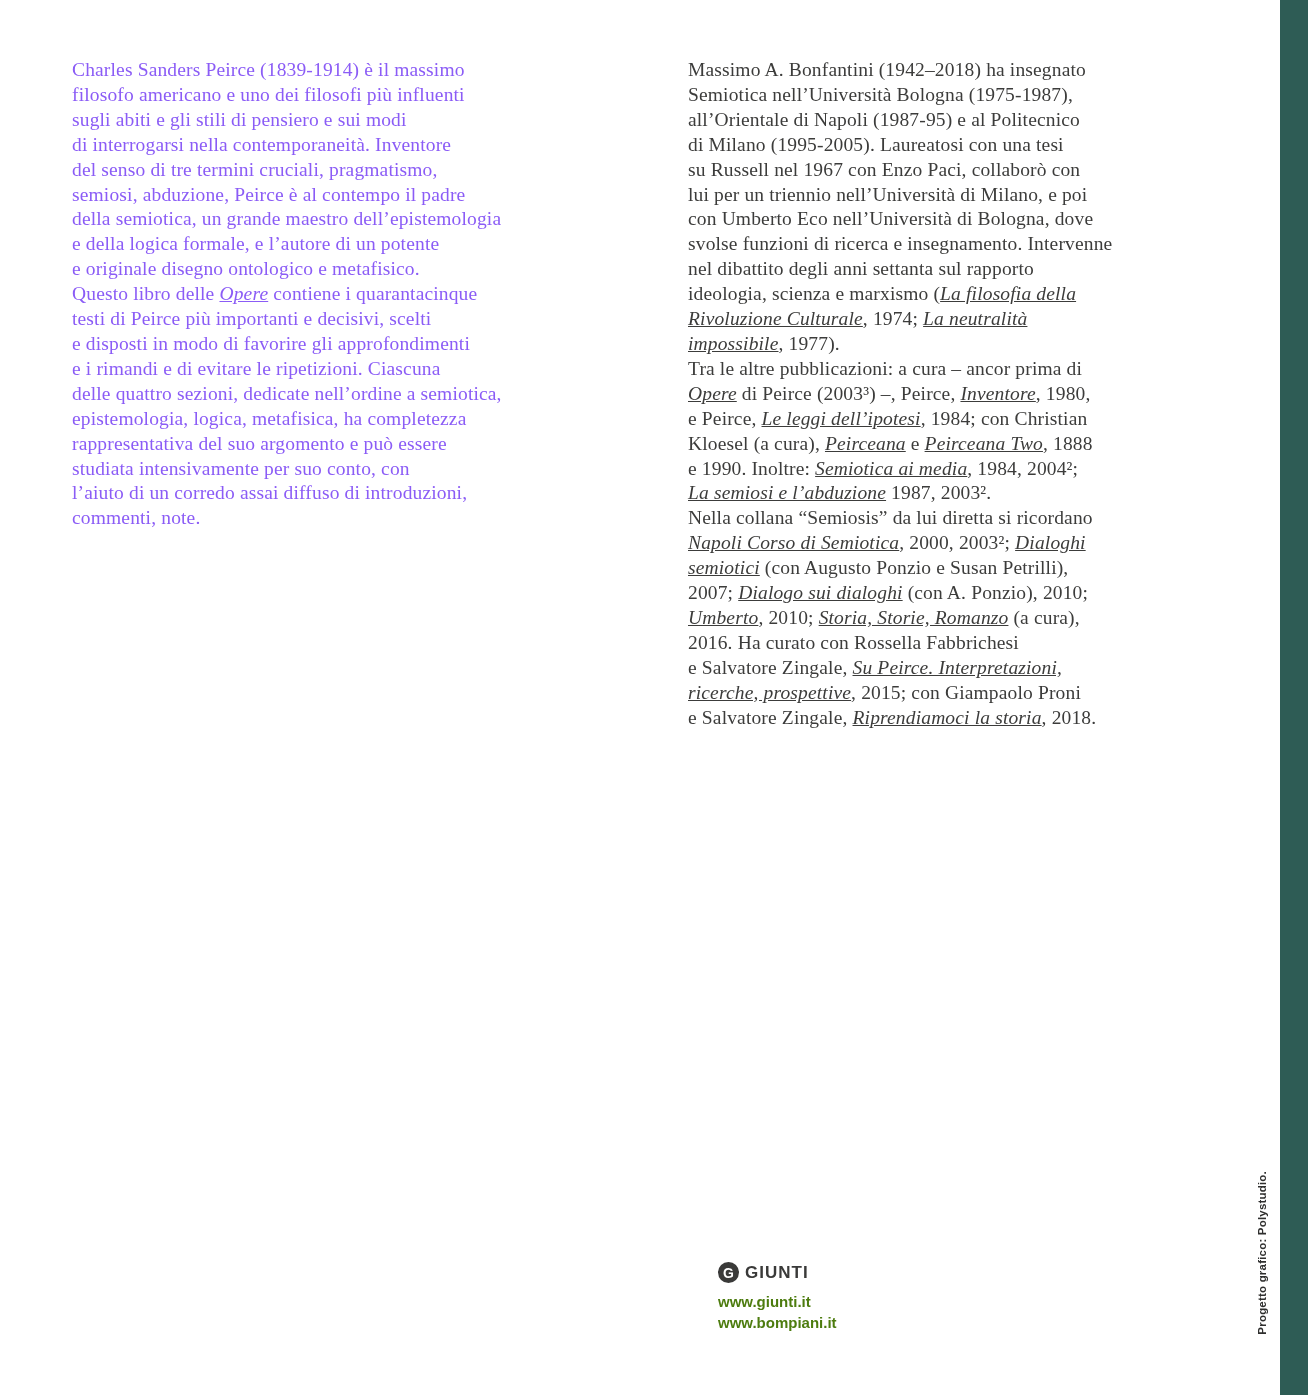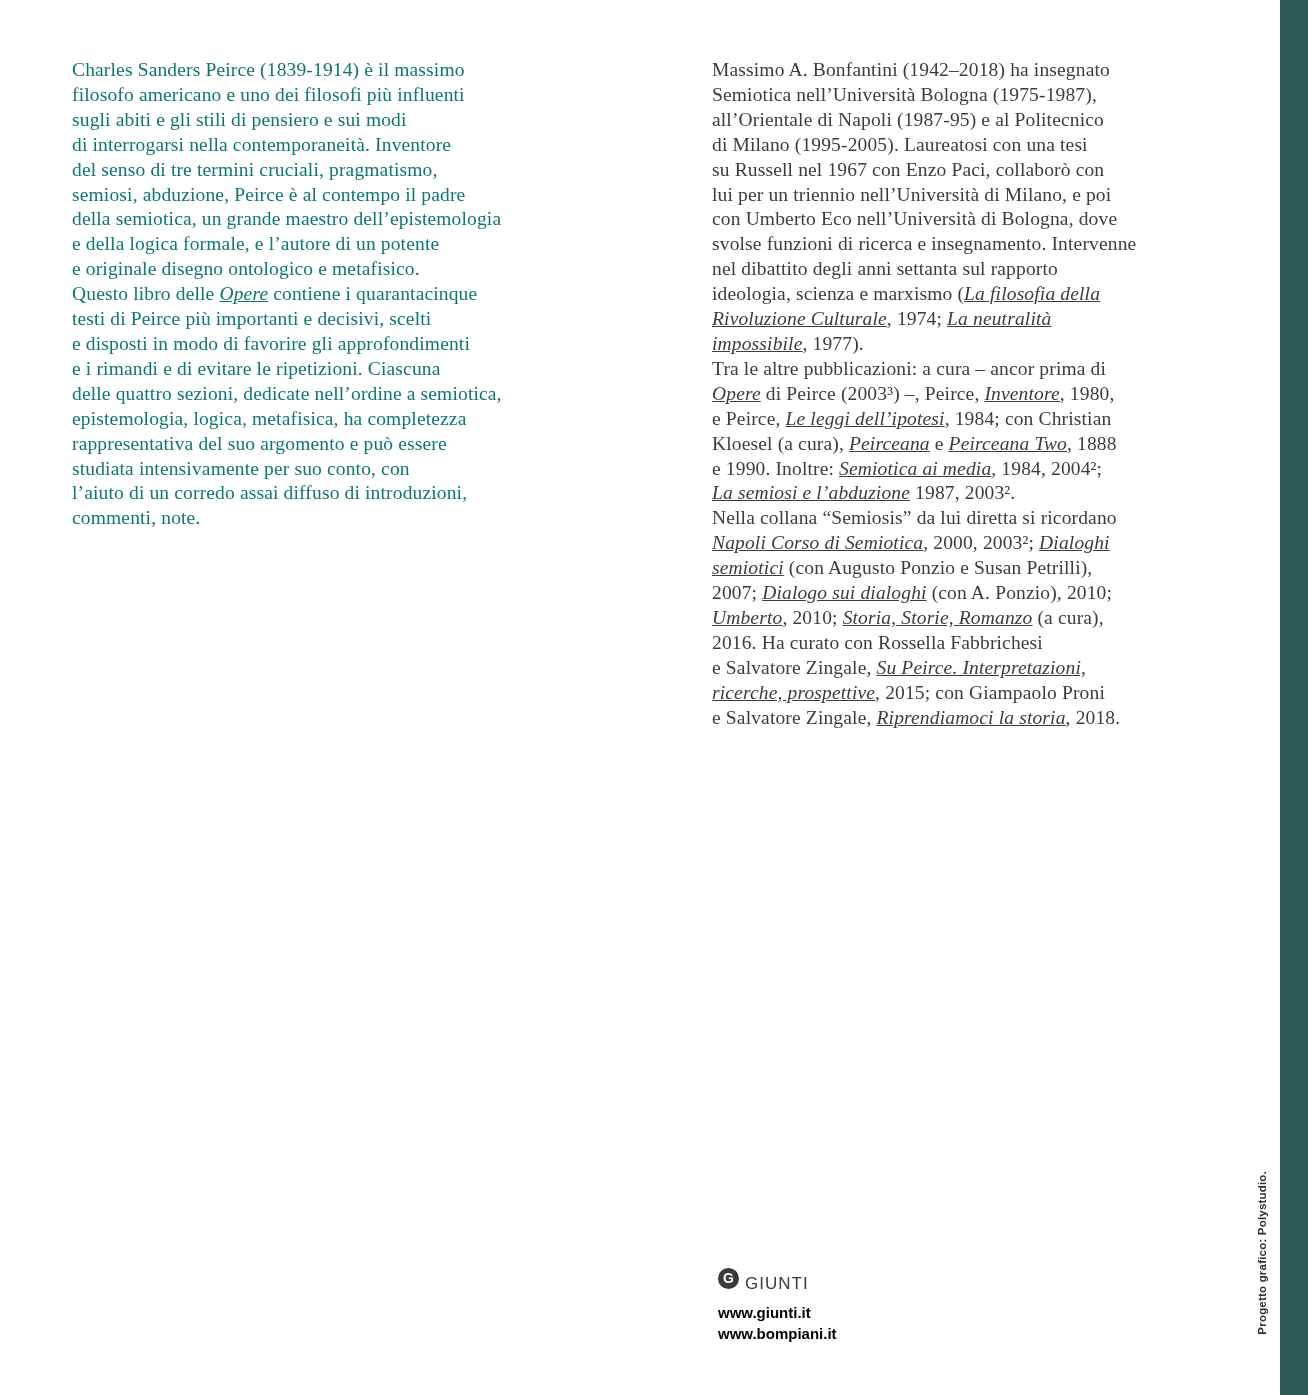--- a/index.html
+++ b/index.html
@@ -16,52 +16,51 @@
     position: absolute;
     top: 58px;
     white-space: pre-line;
     color: #3c3c3b;
     font-size: 19.5px;
     line-height: 24.9px;
     letter-spacing: 0.15px;
   }
   .col i { font-style: italic; text-decoration: underline; }
   .col-left  { left: 72px;  width: 560px; }
-  .col-right { left: 712px; width: 540px; }
+  .col-right { left: 688px; width: 540px; }
 
   .footer {
     position: absolute;
     left: 718px;
     top: 1262px;
     font-family: "Liberation Sans", sans-serif;
     color: #2f2f2e;
   }
   .logo-row { display: flex; align-items: center; gap: 6px; margin-bottom: 8px; }
   .g-circle {
     width: 21px; height: 21px;
     border-radius: 50%;
     background: #3a3a39;
     color: #ffffff;
     font-weight: bold;
     font-size: 14px;
     display: flex; align-items: center; justify-content: center;
     font-family: "Liberation Sans", sans-serif;
   }
   .logo-text {
-    font-weight: normal;
+    font-weight: bold;
     font-size: 17px;
     letter-spacing: 1px;
     color: #3a3a39;
-    margin-top: 12px;
   }
   .site {
     font-weight: bold;
     font-size: 15px;
     line-height: 21px;
-    color: #000000;
+    color: #4d7c0f;
   }
 
   .credit {
     position: absolute;
     right: 40px;
     bottom: 60px;
     writing-mode: vertical-rl;
     transform: rotate(180deg);
     font-family: "Liberation Sans", sans-serif;
     font-weight: bold;
@@ -75,21 +74,21 @@
     top: 0; right: 0;
     width: 28px;
     height: 100%;
   }
 </style>
 </head>
 <body style="background: rgb(255, 255, 255);">
 
 <div class="page">
 
-  <div class="col col-left" style="color: #0f766e;"><span>Charles Sanders Peirce (1839-1914) è il massimo
+  <div class="col col-left" style="color: #8b5cf6;"><span>Charles Sanders Peirce (1839-1914) è il massimo
 filosofo americano e uno dei filosofi più influenti
 sugli abiti e gli stili di pensiero e sui modi
 di interrogarsi nella contemporaneità. Inventore
 del senso di tre termini cruciali, pragmatismo,
 semiosi, abduzione, Peirce è al contempo il padre
 della semiotica, un grande maestro dell’epistemologia
 e della logica formale, e l’autore di un potente
 e originale disegno ontologico e metafisico.
 Questo libro delle </span><i>Opere</i><span> contiene i quarantacinque
 testi di Peirce più importanti e decisivi, scelti

